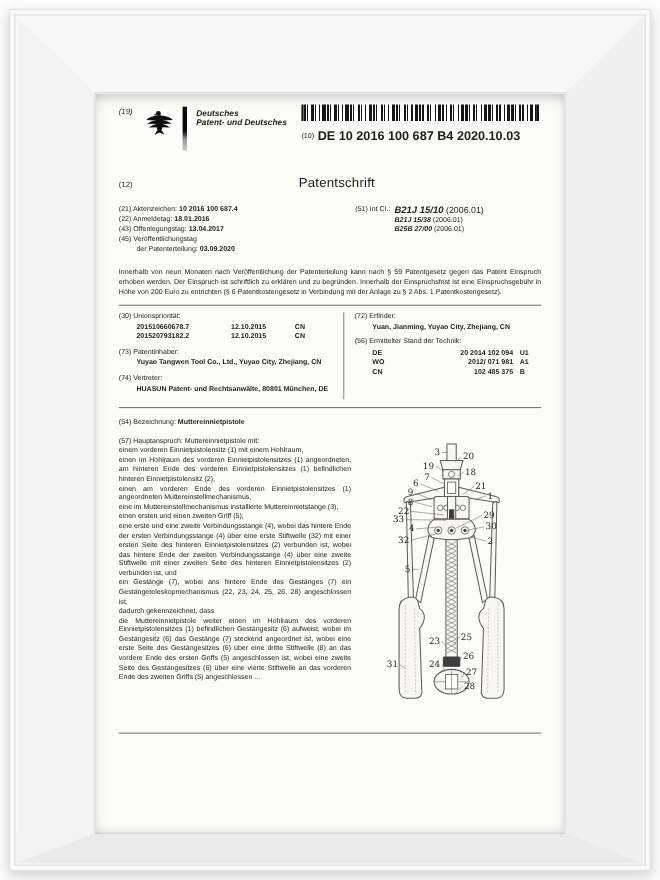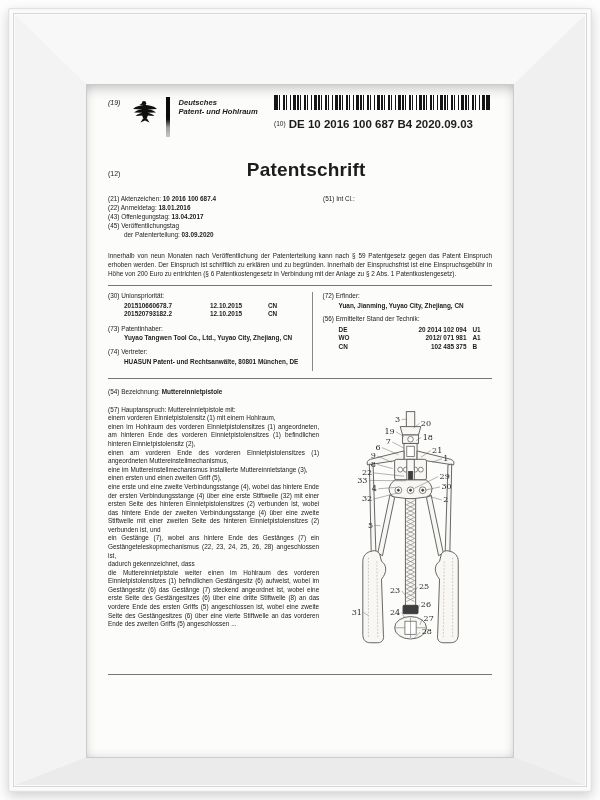--- a/index.html
+++ b/index.html
@@ -36,21 +36,21 @@
     #151515 7px 9px,#fff 9px 10px,#151515 10px 11px,#fff 11px 14px,#151515 14px 15px,#fff 15px 17px,
     #151515 17px 20px,#fff 20px 21px);border-left:2px solid #151515;border-right:2px solid #151515;}
   .publine{margin-top:8px;font-size:11.5px;white-space:nowrap;}
   .publine .sm{font-size:6.5px;vertical-align:2px;}
   .pubnum{font-weight:bold;}
   .pubdate{font-weight:600;color:#222;}
 
   
   .docline{display:flex;margin-top:22px;align-items:baseline;}
   .code12{font-size:7px;}
-  .doctitle{flex:1;text-align:center;font-size:19px;font-weight:bold;letter-spacing:.2px;}
+  .doctitle{flex:1;text-align:center;font-size:12px;font-weight:normal;letter-spacing:.2px;}
 
   
   .bibrow{display:flex;margin-top:14px;}
   .bibleft{flex:0 0 56%;}
   .bibright{flex:1;display:flex;gap:4px;}
   .bibleft .ln{margin-bottom:.5px;}
   .indent1{padding-left:16px;}
   .intcl-label{white-space:nowrap;}
   .intcl-primary{font-size:8.6px;font-weight:bold;font-style:italic;line-height:1.1;}
   .intcl-primary .yr{font-weight:normal;font-style:normal;font-size:8px;}
@@ -118,29 +118,29 @@
             <path d="M13,15.5 C9.6,15.6 5.6,16.6 3.6,19 L10.8,18.6 Z"></path>
             <path d="M13,8 C17,8 22,9 25,12 L15.5,12.6 Z"></path>
             <path d="M13,12 C17,12 21.6,13 24,15.6 L15.5,15.8 Z"></path>
             <path d="M13,15.5 C16.4,15.6 20.4,16.6 22.4,19 L15.2,18.6 Z"></path>
             <path d="M11,21.5 L8.5,25.5 L13,23.5 L17.5,25.5 L15,21.5 Z"></path>
           </g>
         </svg>
         <div class="vbar"></div>
         <div class="office">
           <div>Deutsches</div>
-          <div>Patent- und Hohlraum</div>
+          <div>Patent- und Deutsches</div>
         </div>
       </div>
       <div class="pubcol">
         <div class="barcode"></div>
         <div class="publine">
           <span class="sm">(10)</span>
           <span class="pubnum">DE 10 2016 100 687 B4</span>
-          <span class="pubdate">2020.09.03</span>
+          <span class="pubdate">2020.10.03</span>
         </div>
       </div>
     </div>
 
     <div class="docline">
       <span class="code12">(12)</span>
       <span class="doctitle">Patentschrift</span>
     </div>
 
     <div class="bibrow tiny">
@@ -167,20 +167,34 @@
         <div class="ln indent1">
           <span>der Patenterteilung:</span>
           <span class="b">03.09.2020</span>
         </div>
       </div>
       <div class="bibright">
         <span class="intcl-label">
           <span>(51)</span>
           <span>Int Cl.:</span>
         </span>
+        <div>
+          <div class="intcl-primary">
+            <span>B21J 15/10</span>
+            <span class="yr">(2006.01)</span>
+          </div>
+          <div class="intcl-sec">
+            <span>B21J 15/38</span>
+            <span class="yr">(2006.01)</span>
+          </div>
+          <div class="intcl-sec">
+            <span>B25B 27/00</span>
+            <span class="yr">(2006.01)</span>
+          </div>
+        </div>
       </div>
     </div>
 
     <div class="notice tiny">Innerhalb von neun Monaten nach Veröffentlichung der Patenterteilung kann nach § 59 Patentgesetz gegen das Patent Einspruch erhoben werden. Der Einspruch ist schriftlich zu erklären und zu begründen. Innerhalb der Einspruchsfrist ist eine Einspruchsgebühr in Höhe von 200 Euro zu entrichten (§ 6 Patentkostengesetz in Verbindung mit der Anlage zu § 2 Abs. 1 Patentkostengesetz).</div>
 
     <hr class="rule">
 
     <div class="parties tiny">
       <div class="pleft">
         <div class="fieldlbl">

